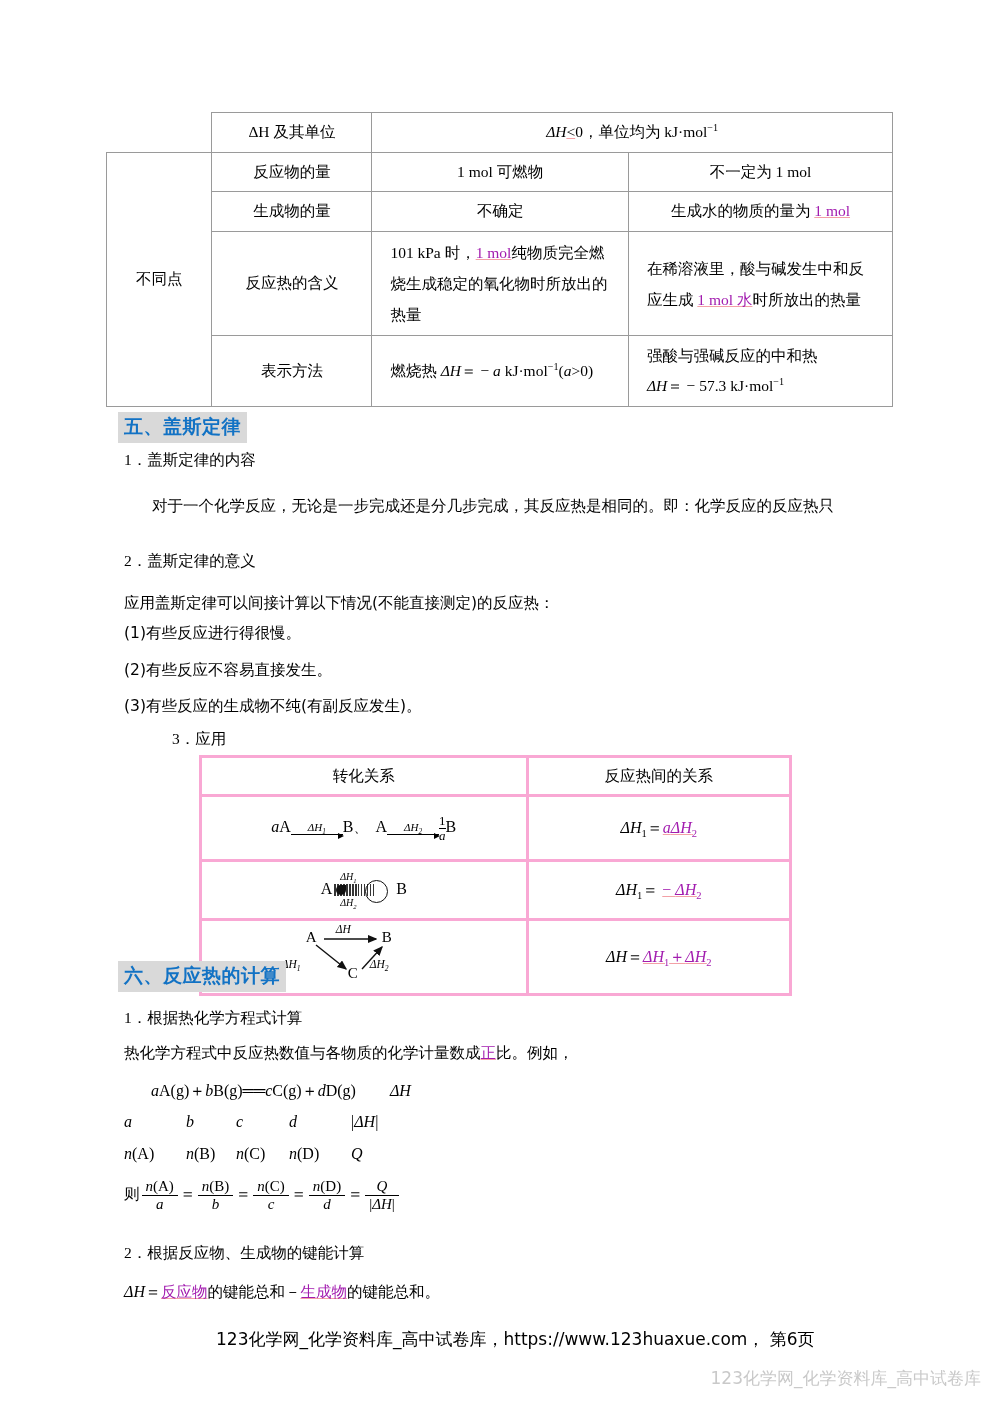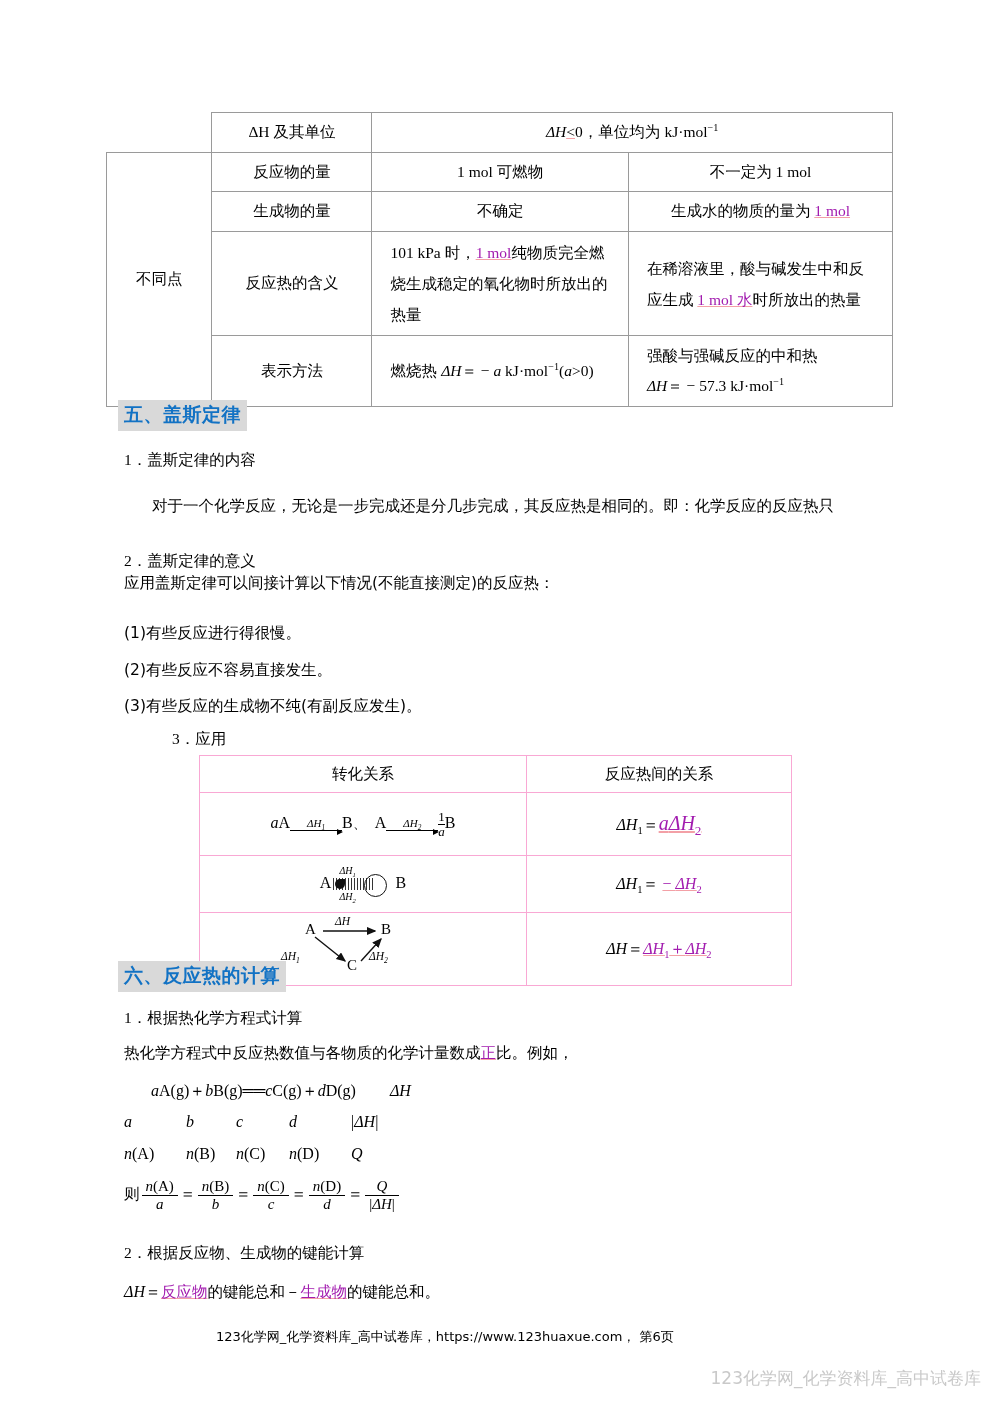--- a/index.html
+++ b/index.html
@@ -16,21 +16,21 @@
     overflow: hidden;
   }
   .page {
     position: absolute;
     left: 0; top: 0;
     width: 993px;
     height: 1404px;
   }
 
   
-  .cn { font-family: Liberation Sans, sans-serif; text-align: right; }
+  .cn { font-family: Liberation Serif, serif; text-align: right; }
   .mi { font-family: "Liberation Serif", "DejaVu Serif", serif; font-style: italic; }
   .mr { font-family: "Liberation Serif", "DejaVu Serif", serif; font-style: normal; }
   .redu { color: #a21caf; text-decoration: underline; text-decoration-color: #f3a0a6; }
   .blk-u { text-decoration: underline; text-decoration-color: #f3a0a6; }
   sup.ex { font-size: 0.66em; vertical-align: super; line-height: 0; }
   sub.sb { font-size: 0.66em; vertical-align: sub; line-height: 0; }
 
   
   .tbl1 {
     position: absolute;
@@ -58,42 +58,42 @@
     position: absolute;
     font-family: "DejaVu Sans", "Liberation Sans", sans-serif;
     font-weight: bold;
     font-size: 19px;
     color: #1272c4;
     background: #d9d9d9;
     padding: 2px 6px 3px 6px;
     letter-spacing: 0.5px;
     white-space: nowrap;
   }
-  #head5 { left: 118px; top: 400px; text-align: right; }
+  #head5 { left: 118px; top: 412px; text-align: right; }
   #head6 { left: 118px; top: 961px; }
 
   
   .line {
     position: absolute;
     font-size: 15.5px;
     white-space: nowrap;
     font-family: "DejaVu Sans", "Liberation Sans", sans-serif;
   }
 
   
   .tbl2 {
     position: absolute;
     left: 199px;
     top: 755px;
     width: 593px;
     border-collapse: collapse;
     font-size: 15.5px;
   }
   .tbl2 td {
-    border: 1px solid #f9a8d4;
+    border: 3px solid #f9a8d4;
     text-align: center;
     vertical-align: middle;
     padding: 4px 4px;
   }
   .tbl2 .hd { height: 28px; font-family: "DejaVu Sans", "Liberation Sans", sans-serif; }
   .tbl2 .cL { width: 325px; }
   .tbl2 .cR { width: 266px; }
   .tbl2 .r1 { height: 54px; }
   .tbl2 .r2 { height: 48px; }
   .tbl2 .r3 { height: 62px; }
@@ -203,21 +203,21 @@
     margin: 0 2px;
   }
   .fracbig .num { display: block; padding: 0 4px; text-align: center; }
   .fracbig .den { display: block; border-top: 1.2px solid #000; padding: 0 4px; }
 
   
   .footer {
     position: absolute;
     left: 216px;
     top: 1328px;
-    font-size: 13px;
+    font-size: 17px;
     font-family: "DejaVu Sans", "Liberation Sans", sans-serif;
     color: #000;
     white-space: nowrap;
   }
   .watermark {
     position: absolute;
     right: 12px;
     bottom: 14px;
     font-size: 17px;
     font-family: "DejaVu Sans", "Liberation Sans", sans-serif;
@@ -286,21 +286,21 @@
 
   <div class="line" style="left:124px; top:482px;margin-top:14px;">
     <span style="display:inline-block;width:28px;"></span><span>对于一个化学反应，无论是一步完成还是分几步完成，其反应热是相同的。即：化学反应的反应热只</span>
   </div>
 
 
   <div class="line" style="left:124px; top:551px;">
     <span class="mr">2</span><span class="cn">．</span><span class="cn">盖斯定律的意义</span>
   </div>
 
-  <div class="line" style="left:124px; top:573px;">应用盖斯定律可以间接计算以下情况(不能直接测定)的反应热：</div>
+  <div class="line" style="left:124px; top:593px;">应用盖斯定律可以间接计算以下情况(不能直接测定)的反应热：</div>
   <div class="line" style="left:124px; top:623px;">(1)有些反应进行得很慢。</div>
   <div class="line" style="left:124px; top:660px;">(2)有些反应不容易直接发生。</div>
   <div class="line" style="left:124px; top:696px;">(3)有些反应的生成物不纯(有副反应发生)。</div>
 
   <div class="line" style="left:124px; top:729px;margin-left:48px;">
     <span class="mr">3</span><span class="cn">．</span><span class="cn">应用</span>
   </div>
 
   <table class="tbl2">
     <tbody>
@@ -310,21 +310,21 @@
     </tr>
 
     <tr>
       <td class="cL r1">
         <span class="mr" style="font-size:16px;">
           <span class="mi">a</span>A<span class="arrw" style="width:52px;"><span class="lbl mi">ΔH<sub class="sb">1</sub></span><span class="shaft"></span><span class="head"></span></span>B<span class="cn" style="font-size:14px;">、</span>
           &nbsp;A<span class="arrw" style="width:52px;"><span class="lbl mi">ΔH<sub class="sb">2</sub></span><span class="shaft"></span><span class="head"></span></span><span class="frac"><span class="num mr">1</span><span class="den mi">a</span></span>B
         </span>
       </td>
       <td class="cR r1">
-        <span class="mr" style="font-size:16px;"><span class="mi">ΔH</span><sub class="sb">1</sub>＝</span><span class="redu mr" style="font-size:20px;"><span class="mi">a</span><span class="mi">ΔH</span><sub class="sb">2</sub></span>
+        <span class="mr" style="font-size:16px;"><span class="mi">ΔH</span><sub class="sb">1</sub>＝</span><span class="redu mr" style="font-size:16px;"><span class="mi">a</span><span class="mi">ΔH</span><sub class="sb">2</sub></span>
       </td>
     </tr>
 
     <tr>
       <td class="cL r2">
         <span class="mr" style="font-size:16px;">A</span><span class="dblarrow-wrap">
           <span class="tlab mi">ΔH<sub class="sb">1</sub></span>
           <span class="smudge"></span>
           <span class="blob"></span>
           <span class="ring"></span>

